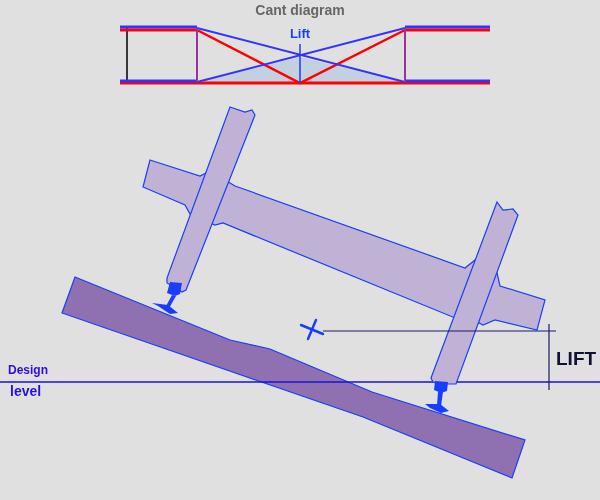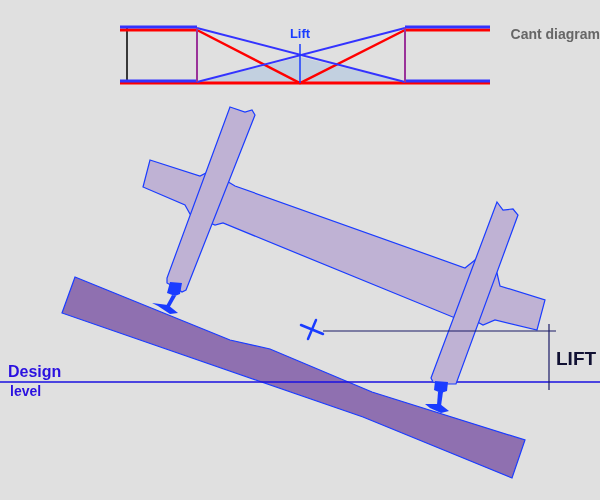--- a/index.html
+++ b/index.html
@@ -1,19 +1,19 @@
 <!DOCTYPE html>
 <html><head>
 <meta charset="utf-8">
 <style>
   html, body { margin: 0; padding: 0; }
   body { width: 600px; height: 500px; background: #e0e0e0; overflow: hidden; position: relative; font-family: "Liberation Sans", "DejaVu Sans", sans-serif; }
-  .title { position: absolute; top: 2px; left: 0; width: 600px; text-align: right; font-size: 14px; font-weight: bold; color: #666666; margin-top: 24px; }
+  .title { position: absolute; top: 2px; left: 0; width: 600px; text-align: center; font-size: 14px; font-weight: bold; color: #666666; }
   .lift-small { position: absolute; top: 26px; left: 280px; width: 40px; text-align: center; font-size: 13px; font-weight: bold; color: #1a3cff; }
-  .design { position: absolute; left: 8px; top: 363px; font-size: 16px; font-weight: bold; color: #2a10e0; }
+  .design { position: absolute; left: 8px; top: 363px; font-size: 12px; font-weight: bold; color: #2a10e0; }
   .level { position: absolute; left: 10px; top: 383px; font-size: 14px; font-weight: bold; color: #2a10e0; }
   .lift-big { position: absolute; left: 556px; top: 348px; font-size: 19px; font-weight: bold; color: #111133; }
   svg { position: absolute; left: 0; top: 0; }
 </style>
 </head>
 <body>
 
 <svg width="600" height="500" viewBox="0 0 600 500">
 
   <g>

